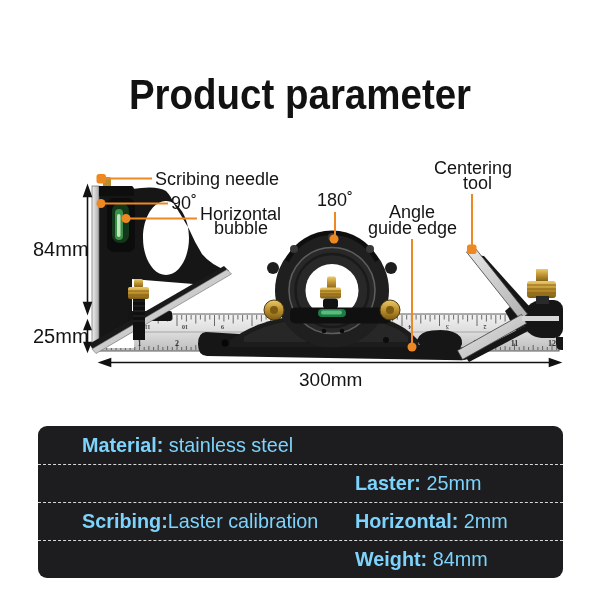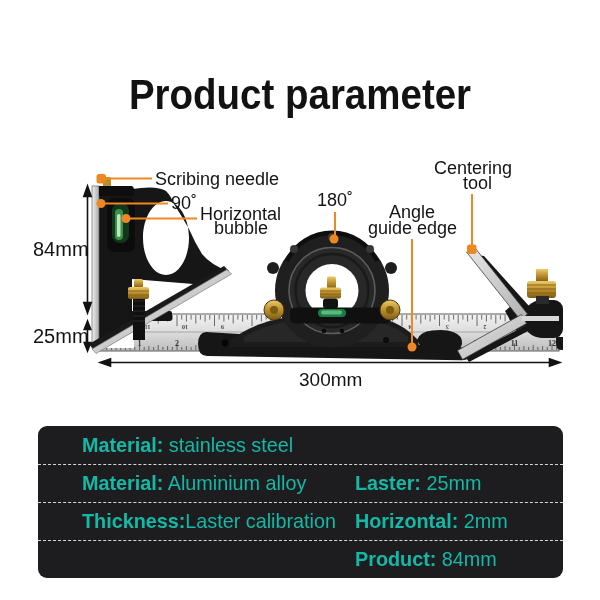--- a/index.html
+++ b/index.html
@@ -2,21 +2,21 @@
 <html><head>
 <meta charset="utf-8">
 <style>
   html,body{margin:0;padding:0;background:#fff;}
   .page{position:relative;width:600px;height:600px;background:#fff;overflow:hidden;
         font-family:"Liberation Sans",sans-serif;margin-top:43px;}
   .title{position:absolute;left:0;top:27px;width:600px;text-align:center;
          font-size:43px;font-weight:bold;color:#121212;
          transform:scaleX(0.895);transform-origin:300px 0;}
   .tbl{position:absolute;left:38px;top:383px;width:525px;height:152px;
-       background:#1d1d1f;border-radius:9px;color:#14b8a6;font-size:19.8px;}
+       background:#1d1d1f;border-radius:9px;color:#7dd3fc;font-size:19.8px;}
   .row{position:absolute;left:0;width:525px;height:38px;line-height:39px;}
   .sep{position:absolute;left:0;width:525px;border-top:1px dashed #d8d8d8;height:0;}
   .lc{position:absolute;left:44px;top:0;white-space:nowrap;}
   .rc{position:absolute;left:317px;top:0;white-space:nowrap;}
   b{font-weight:bold;}
 </style>
 </head>
 <body>
 <div class="page">
   <div class="title">Product parameter</div>
@@ -221,24 +221,23 @@
   </svg>
 
   <div class="tbl">
     <div class="sep" style="top:38px"></div>
     <div class="sep" style="top:76px"></div>
     <div class="sep" style="top:114px"></div>
     <div class="row" style="top:0">
       <span class="lc"><b>Material:</b> stainless steel</span>
     </div>
     <div class="row" style="top:38px">
-      <span class="lc"><b>Material:</b> Aluminium alloy</span>
       <span class="rc"><b>Laster:</b> 25mm</span>
     </div>
     <div class="row" style="top:76px">
-      <span class="lc"><b>Thickness:</b>Laster calibration</span>
+      <span class="lc"><b>Scribing:</b>Laster calibration</span>
       <span class="rc"><b>Horizontal:</b> 2mm</span>
     </div>
     <div class="row" style="top:114px">
-      <span class="rc"><b>Product:</b> 84mm</span>
+      <span class="rc"><b>Weight:</b> 84mm</span>
     </div>
   </div>
 </div>
 
 </body></html>

